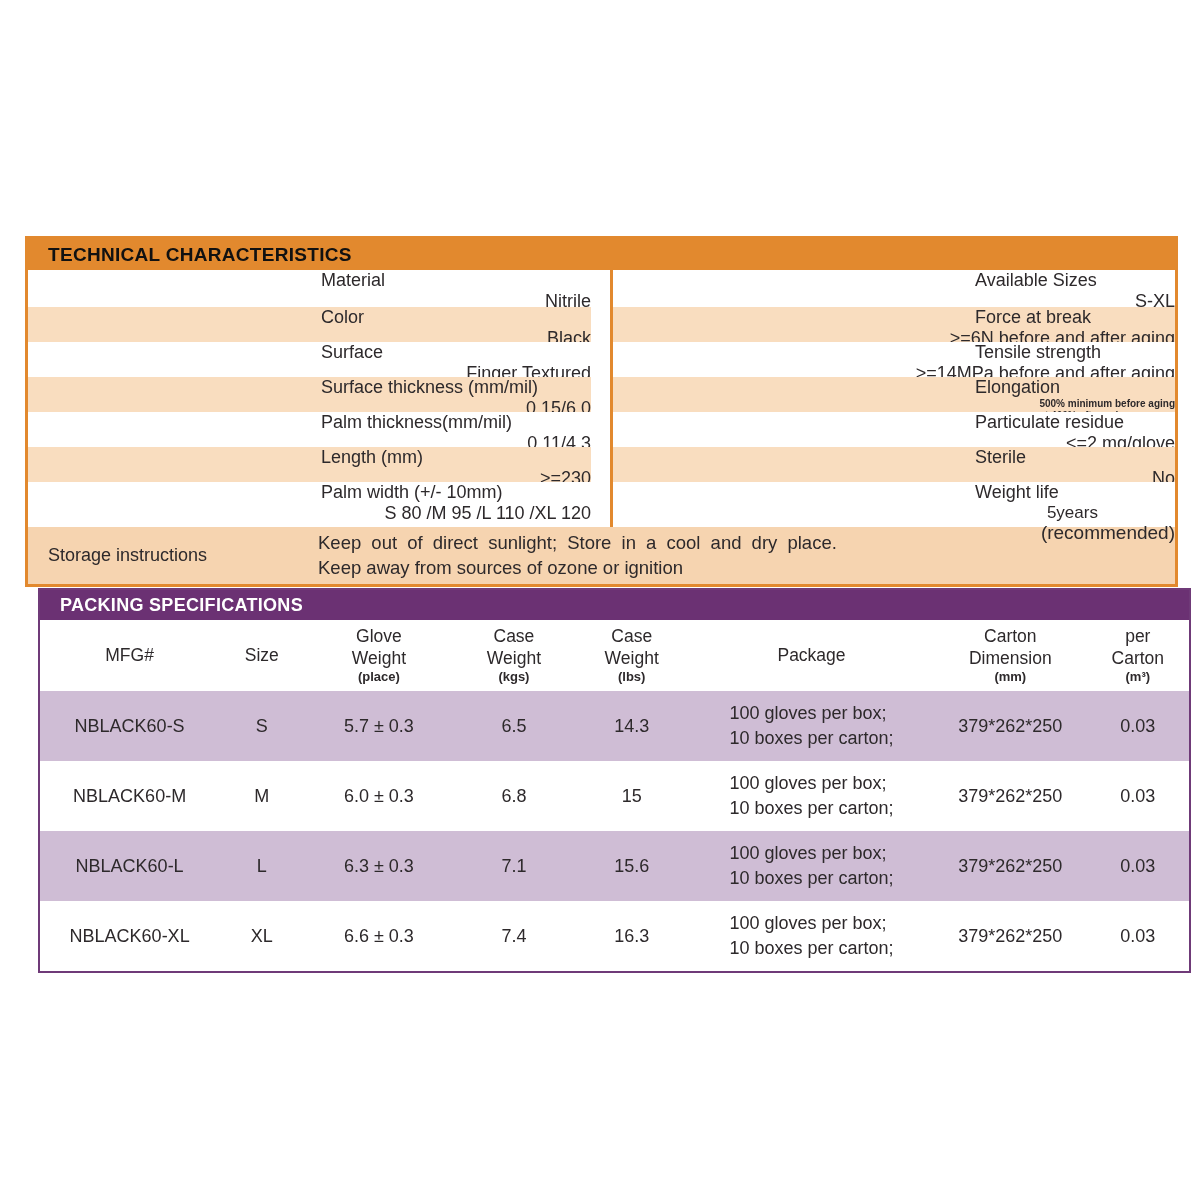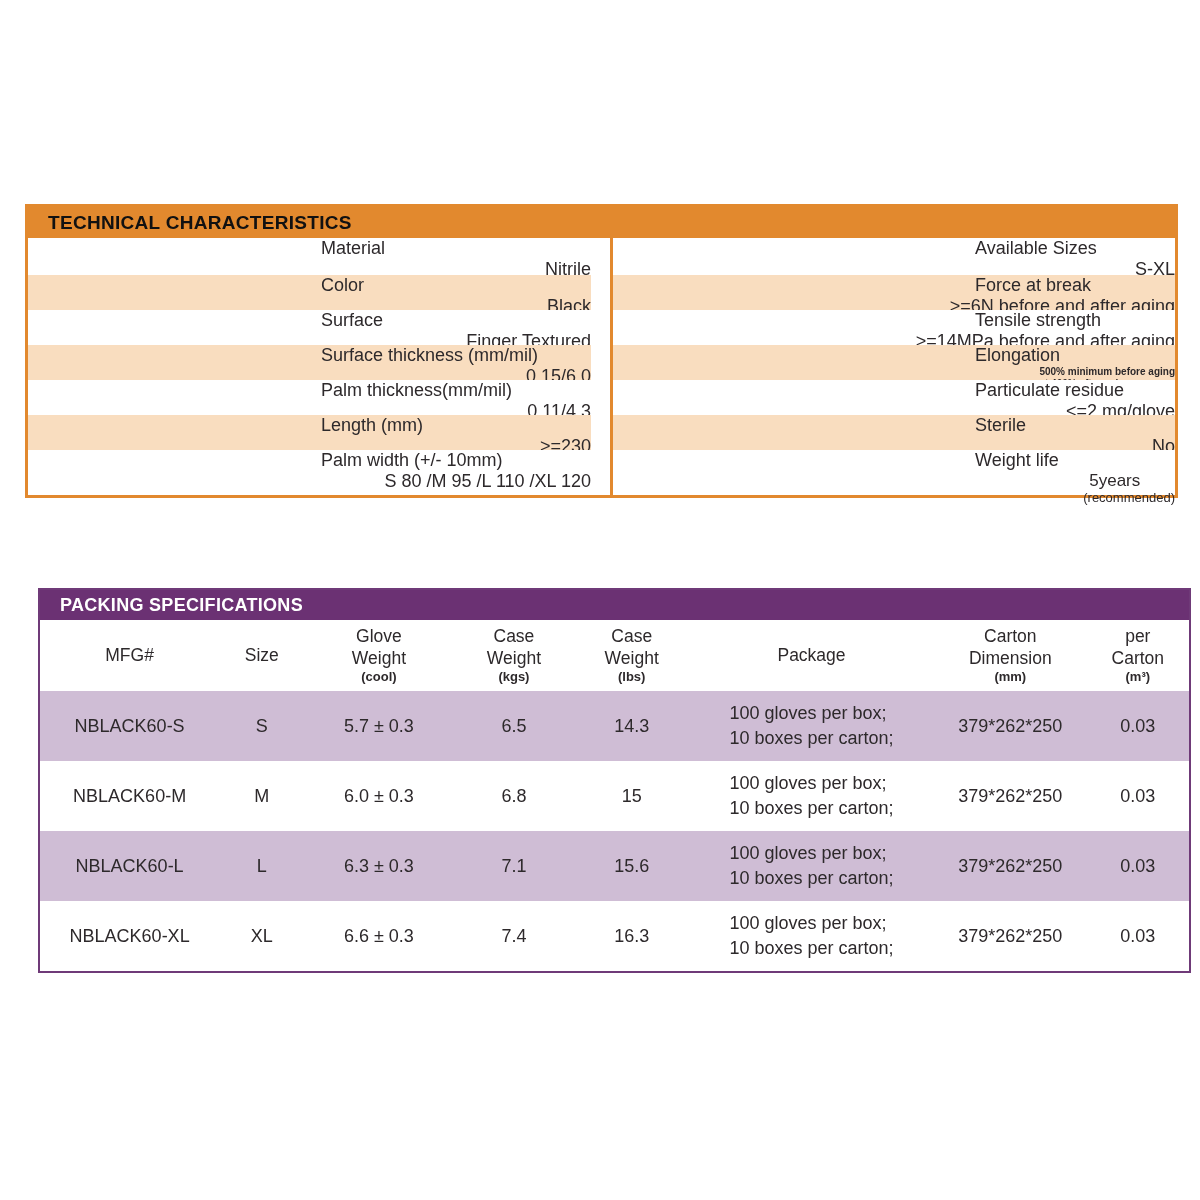--- a/index.html
+++ b/index.html
@@ -7,21 +7,21 @@
   body {
     font-family: "Liberation Sans", "DejaVu Sans", sans-serif;
     color: #2d292b;
     position: relative;
     overflow: hidden;
   }
 
   
   .tech-table {
     position: absolute;
-    left: 25px; top: 204px;
+    left: 25px; top: 236px;
     width: 1153px;
     border: 3px solid #e2892e;
     background: #0369a1;
   }
   .tech-header {
     height: 31px;
     background: #e2892e;
     color: #111111;
     font-weight: bold;
     font-size: 19px;
@@ -35,21 +35,21 @@
   .tech-divider { width: 3px; background: #e2892e; }
   .tech-half-right { flex: 1; display: grid; grid-template-rows: 37px 35px 35px 35px 35px 35px 45px; }
   .trow { display: flex; align-items: flex-end; background: #ffffff; flex-direction: column; }
   .trow.alt { background: #f9ddbf; }
   .tlabel { font-size: 18px; }
   .tech-half-left  .tlabel { width: 290px; padding-left: 20px; flex: 0 0 auto; }
   .tech-half-right .tlabel { width: 230px; padding-left: 30px; flex: 0 0 auto; }
   .tvalue { font-size: 18px; }
   .tvalue-small { font-size: 10px; line-height: 1.15; font-weight: bold; }
   .shelf-main { font-size: 17px; padding-left: 6px; }
-  .shelf-note { font-size: 13px; margin-top: -1px; }
+  .shelf-note { font-size: 19px; margin-top: -1px; }
 
   .storage-row {
     display: flex;
     align-items: center;
     height: 57px;
     background: #f6d4b0;
   }
   .storage-label { width: 290px; padding-left: 20px; font-size: 18px; flex: 0 0 auto; }
   .storage-value { font-size: 18.5px; line-height: 1.3; }
   .storage-line1 { word-spacing: 5px; }
@@ -167,36 +167,43 @@
       <div class="trow">
         <div class="tlabel">Weight life</div>
         <div class="tvalue">
           <div class="shelf-main">5years</div>
           <div class="shelf-note">(recommended)</div>
         </div>
       </div>
     </div>
   </div>
 
+  <div class="storage-row">
+    <div class="storage-label">Storage instructions</div>
+    <div class="storage-value">
+      <div class="storage-line1">Keep out of direct sunlight;  Store in a cool and dry place.</div>
+      <div>Keep away from sources of ozone or ignition</div>
+    </div>
+  </div>
 </div>
 
 <div class="pack-table">
   <div class="pack-header">PACKING SPECIFICATIONS</div>
 
   <div class="pack-grid-row pack-colheads">
     <div>
       <div class="colhead-line">MFG#</div>
     </div>
     <div>
       <div class="colhead-line">Size</div>
     </div>
     <div>
       <div class="colhead-line">Glove</div>
       <div class="colhead-line">Weight</div>
-      <div class="colhead-sub">(cool)</div>
+      <div class="colhead-sub">(place)</div>
     </div>
     <div>
       <div class="colhead-line">Case</div>
       <div class="colhead-line">Weight</div>
       <div class="colhead-sub">(kgs)</div>
     </div>
     <div>
       <div class="colhead-line">Case</div>
       <div class="colhead-line">Weight</div>
       <div class="colhead-sub">(lbs)</div>

